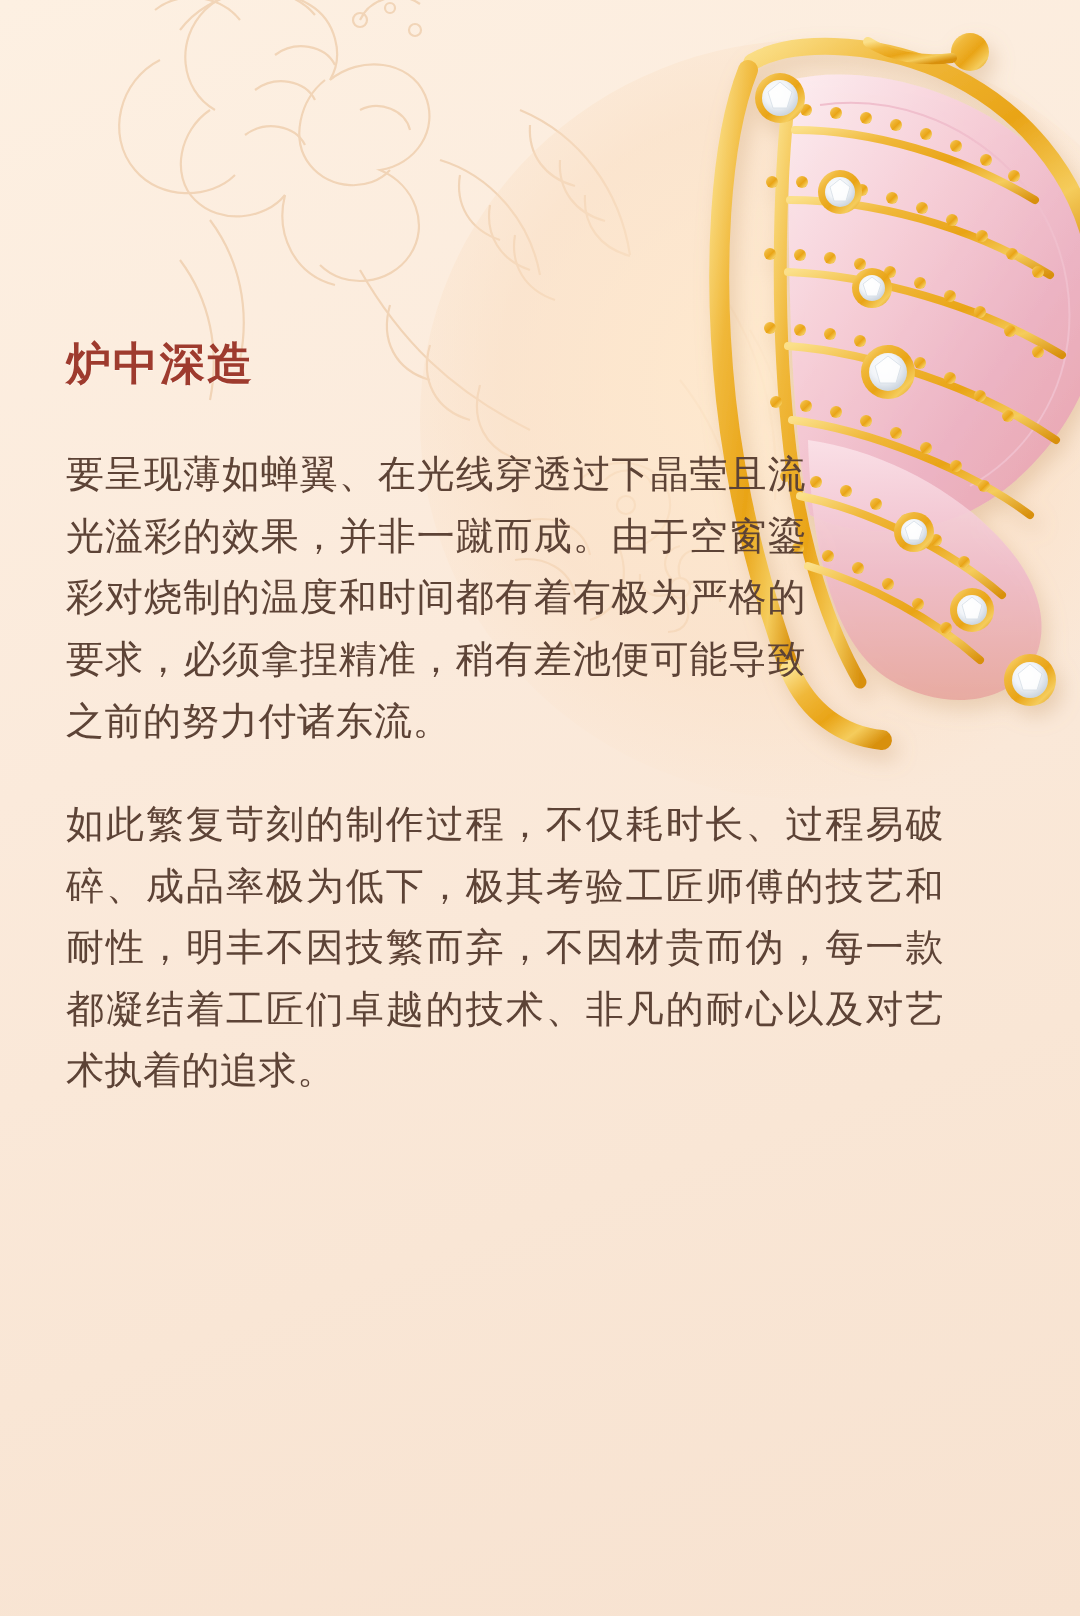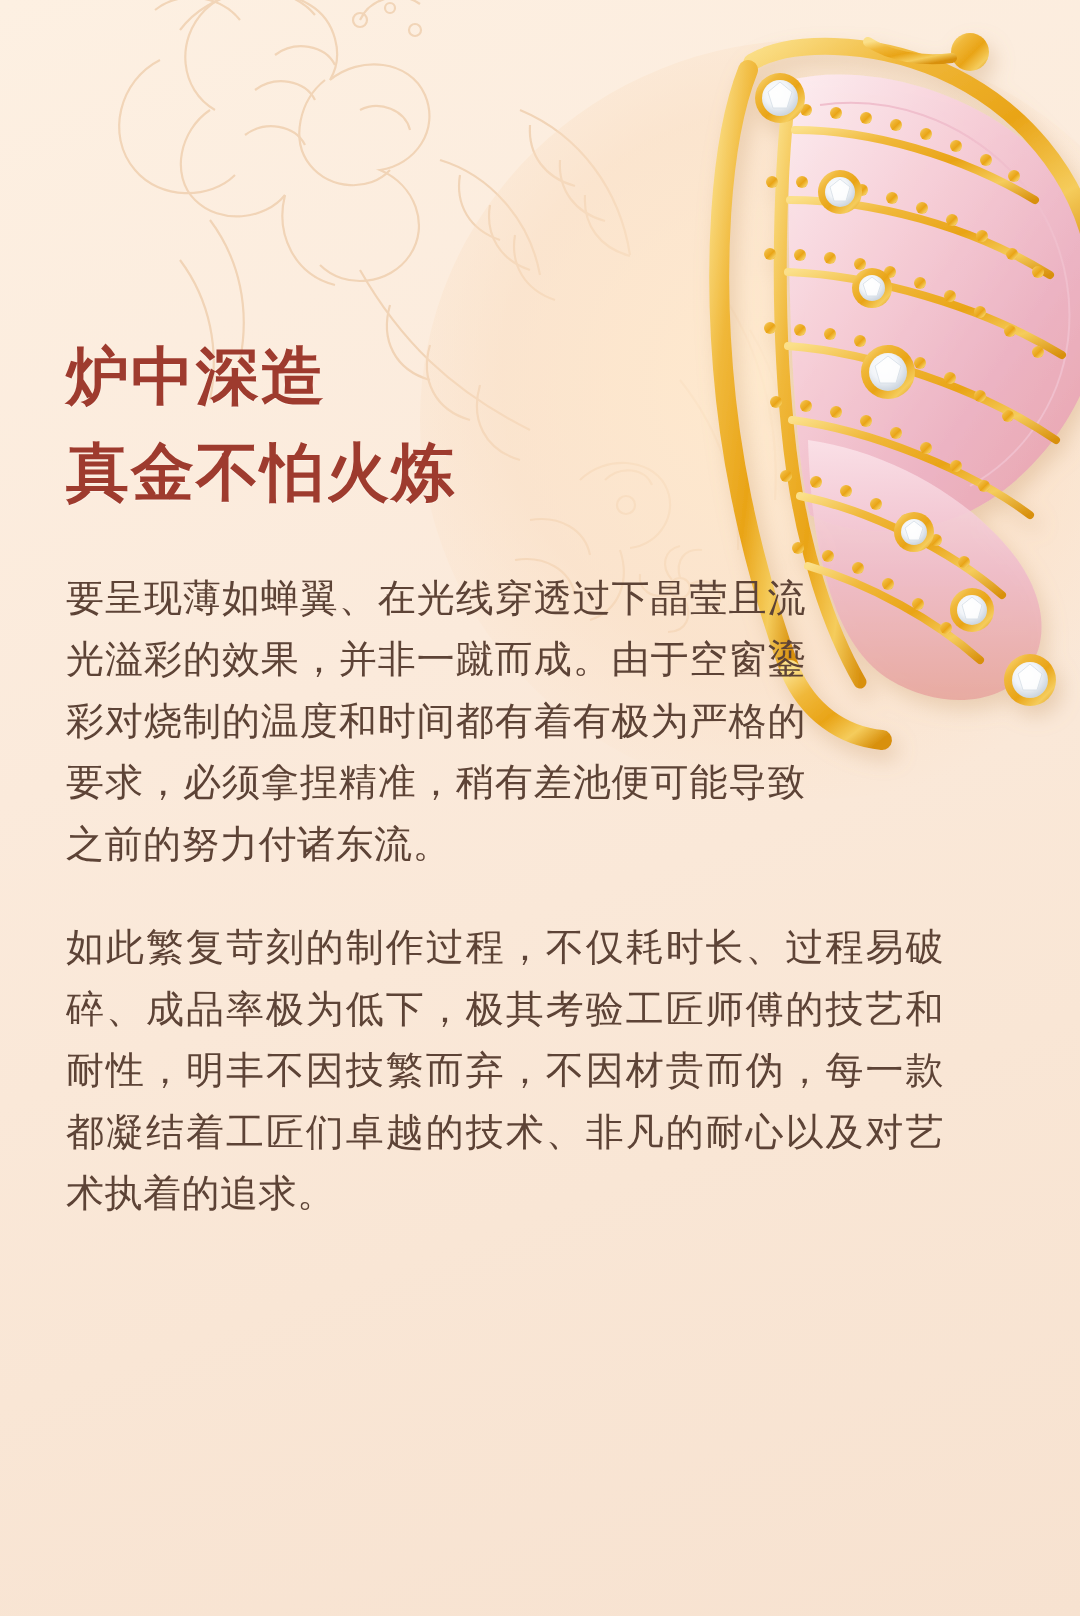--- a/index.html
+++ b/index.html
@@ -53,21 +53,21 @@
 
   
   .content {
     position: absolute;
     left: 66px;
     top: 330px;
     width: 880px;
   }
   .headline {
     color: #9e3b2e;
-    font-size: 63px;
+    font-size: 45px;
     line-height: 1.52;
     letter-spacing: 2px;
     font-weight: 700;
     margin: 0 0 46px 0;
     text-shadow: 0 1px 0 rgba(255,255,255,0.35);
   }
   .headline .l2 { display:block; }
 
   .para {
     color: #5d4336;
@@ -325,20 +325,19 @@
             <path d="M-12 -6 L0 -16 L12 -6 L7 10 L-7 10 Z" fill="#ffffff" opacity="0.85" stroke="#d8e0e8" stroke-width="1"></path>
           </g>
         </g>
       </g>
     </svg>
   </div>
 
   <div class="content">
     <h1 class="headline">
       <span class="l1">炉中深造</span>
-      <span class="l2">真金不怕火炼</span>
     </h1>
 
     <p class="para p1">要呈现薄如蝉翼、在光线穿透过下晶莹且流光溢彩的效果，并非一蹴而成。由于空窗鎏彩对烧制的温度和时间都有着有极为严格的要求，必须拿捏精准，稍有差池便可能导致之前的努力付诸东流。</p>
     <p class="para p3">如此繁复苛刻的制作过程，不仅耗时长、过程易破碎、成品率极为低下，极其考验工匠师傅的技艺和耐性，明丰不因技繁而弃，不因材贵而伪，每一款都凝结着工匠们卓越的技术、非凡的耐心以及对艺术执着的追求。</p>
   </div>
 
 </div>
 
 </body></html>

